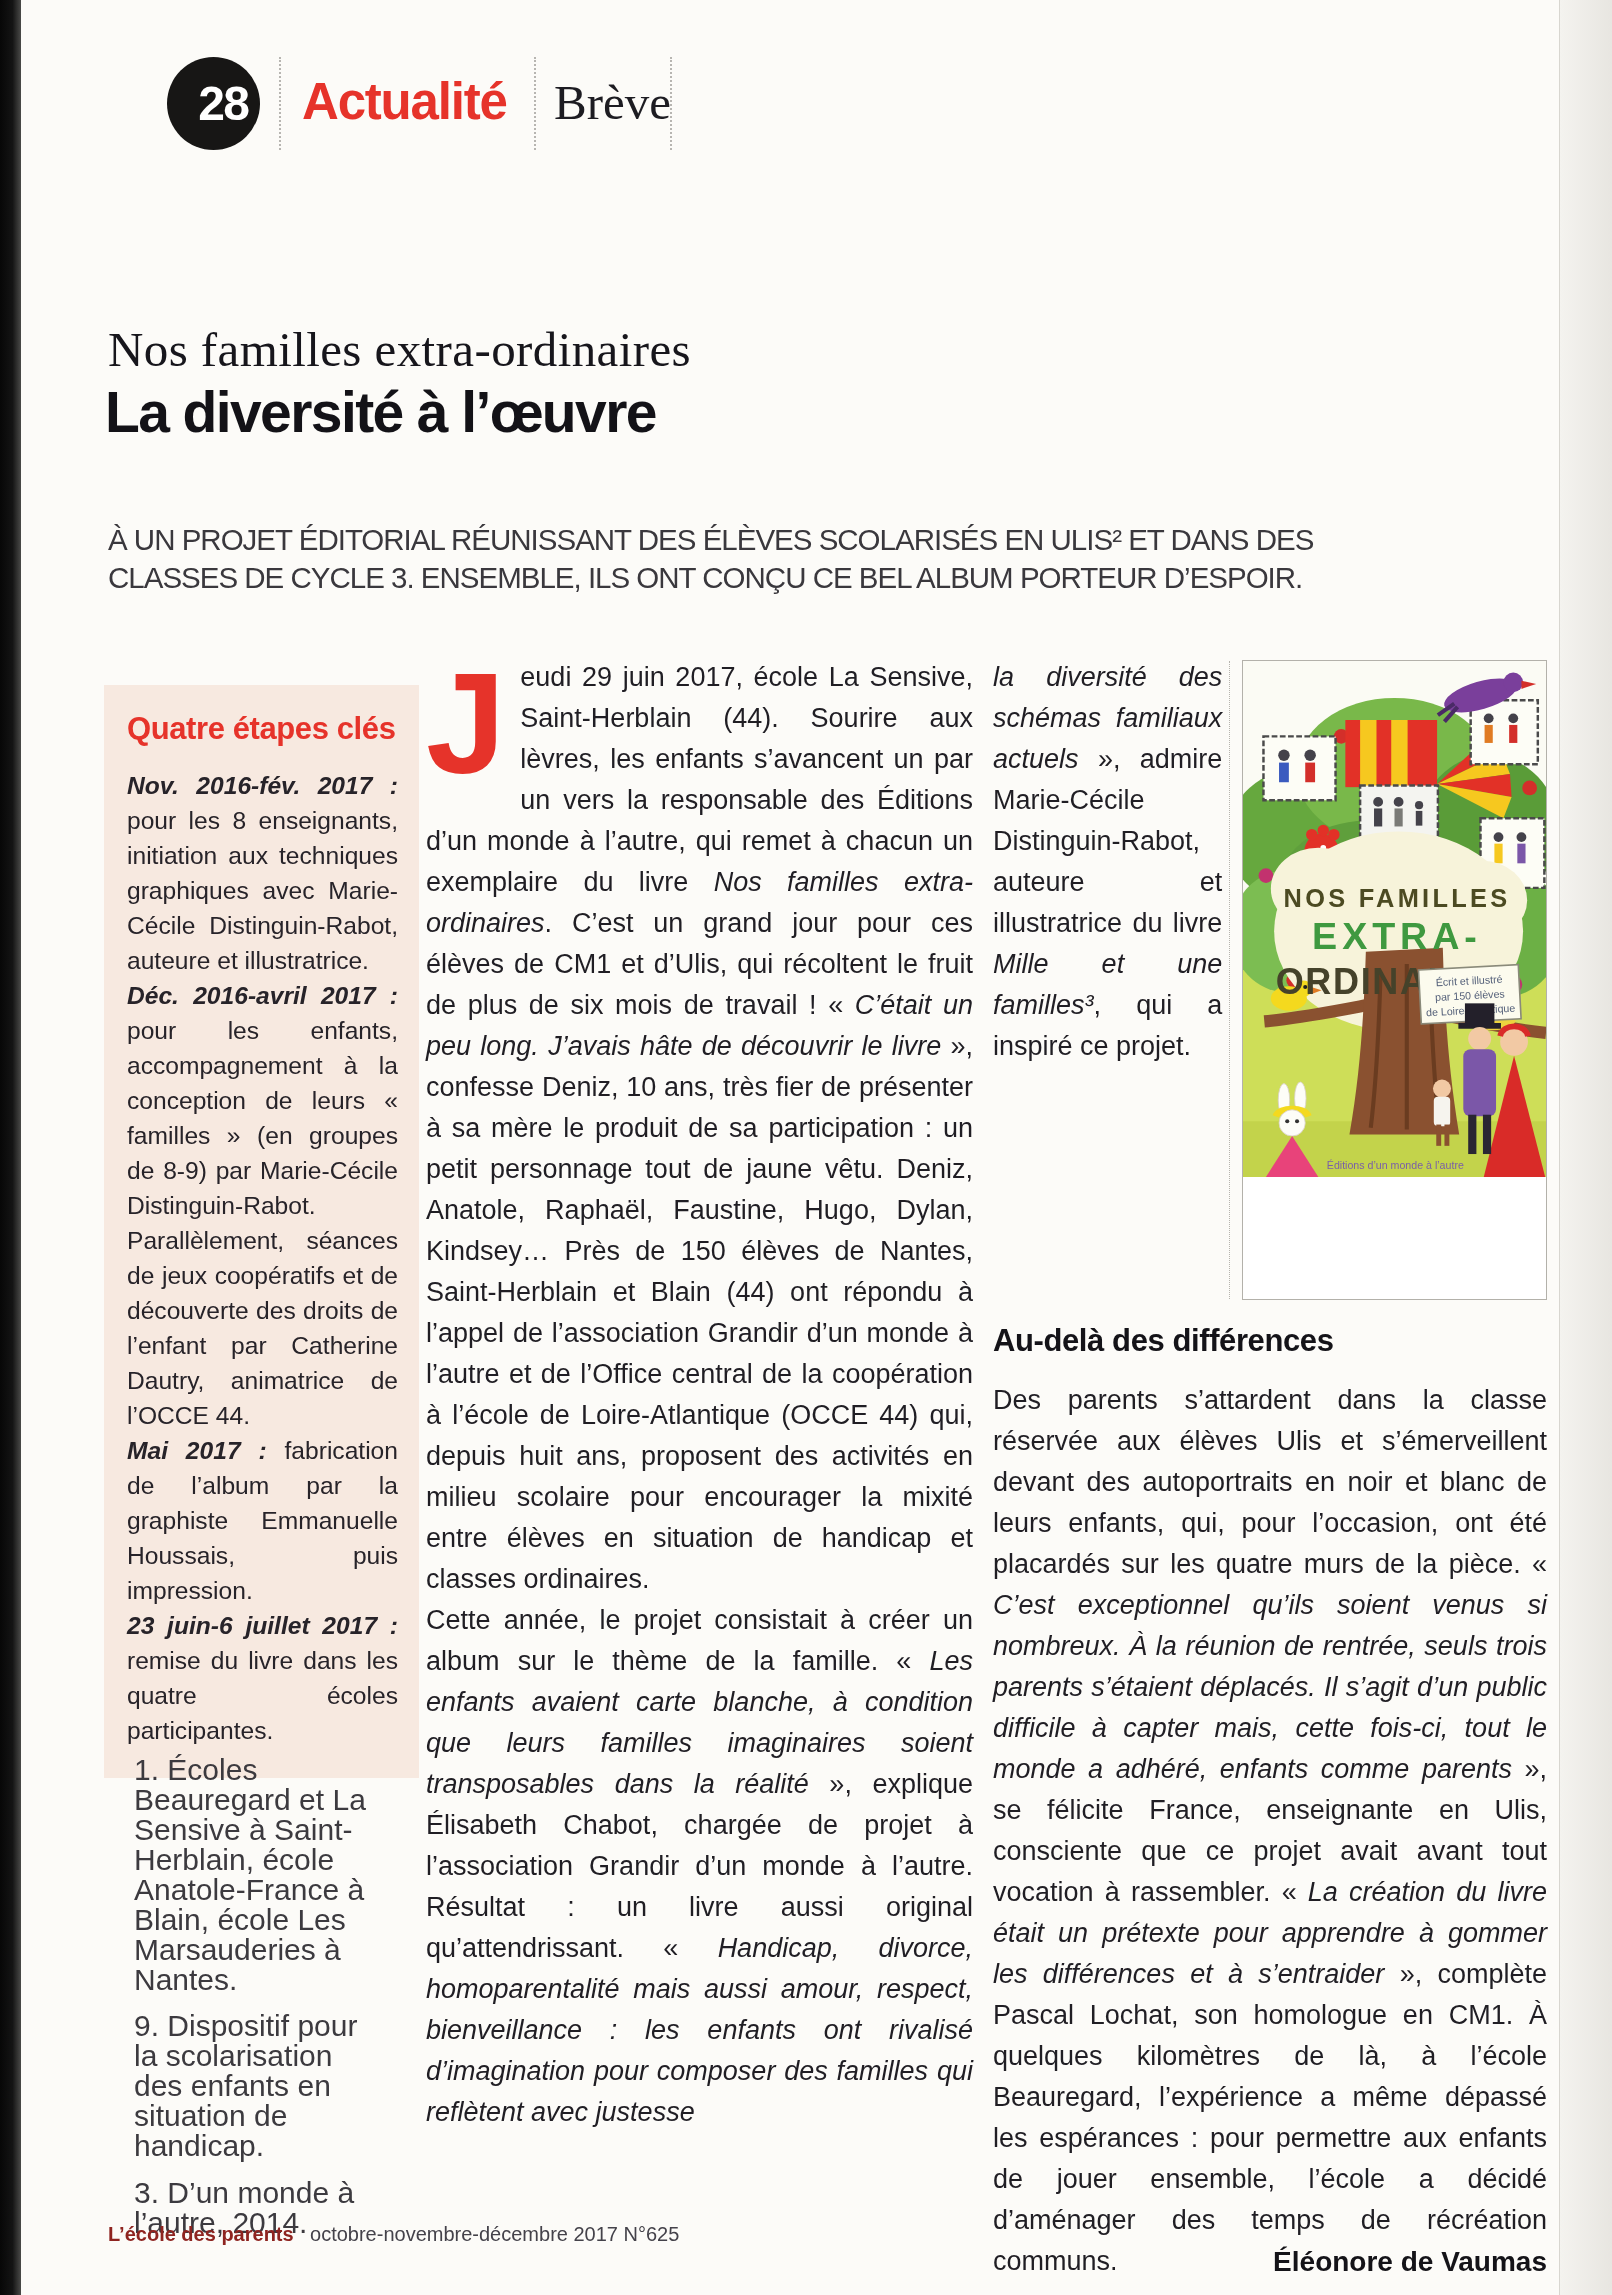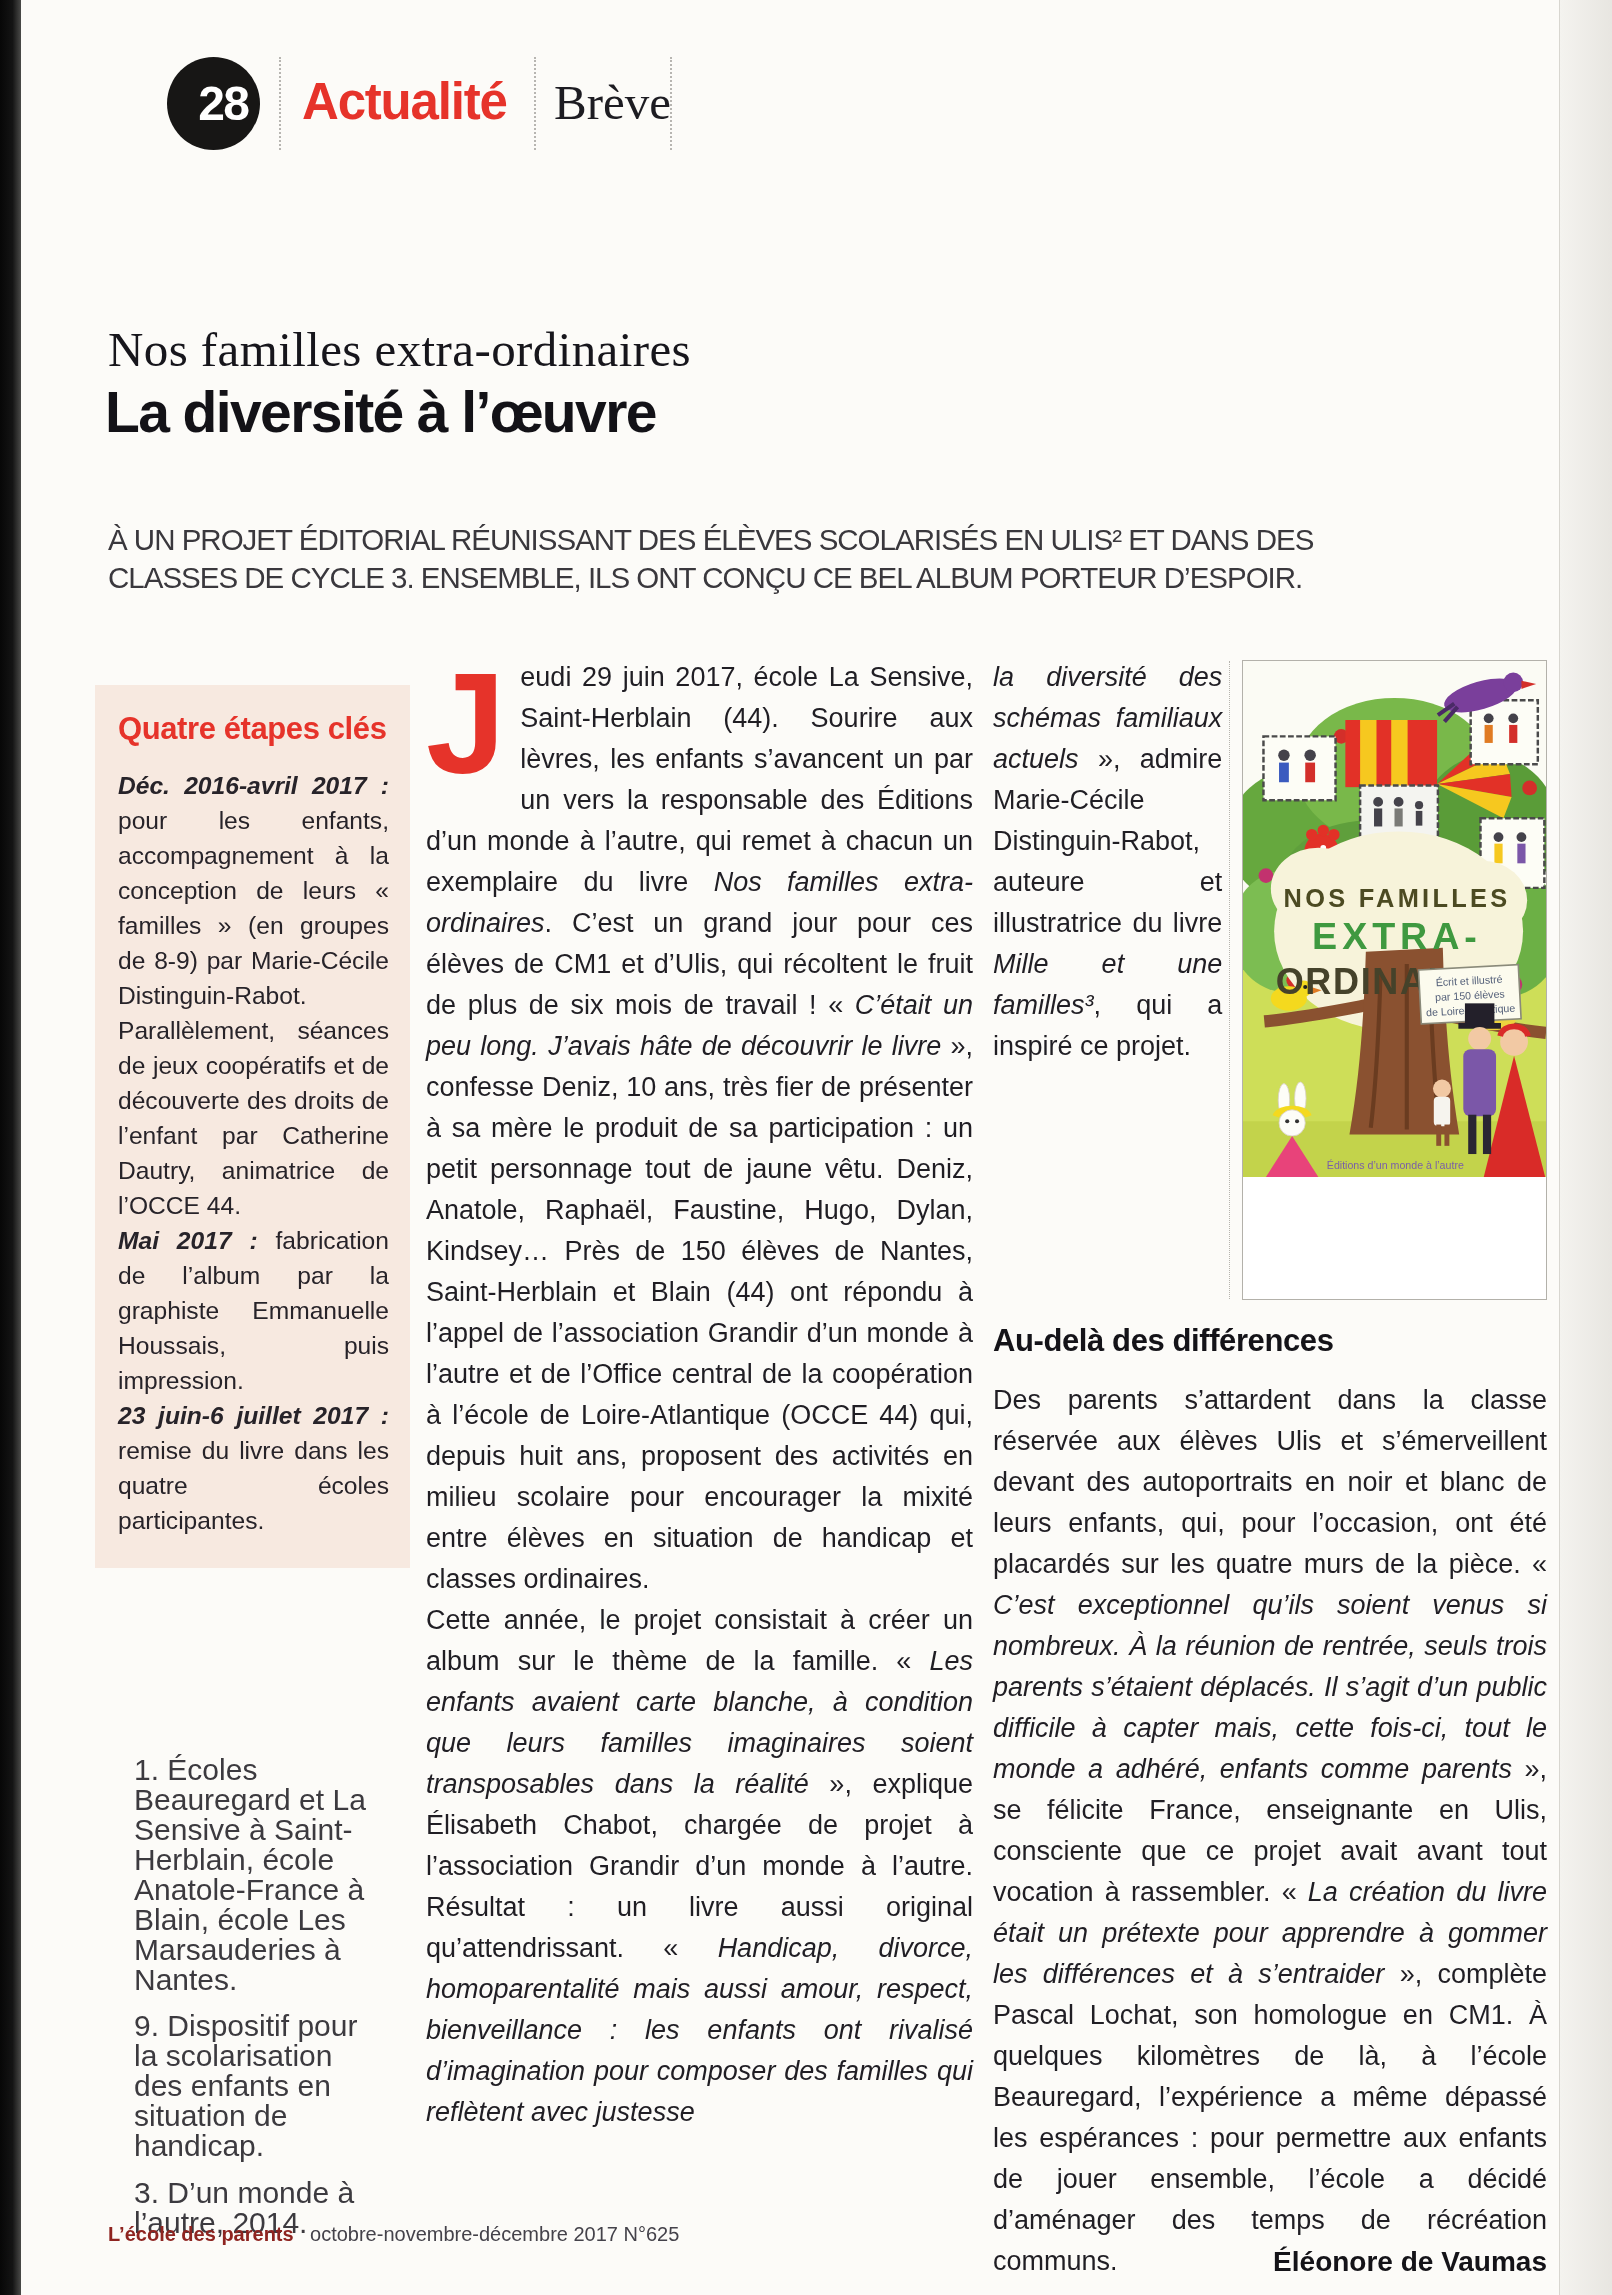--- a/index.html
+++ b/index.html
@@ -28,21 +28,21 @@
   #section-label{left:302px;top:72px;font-size:51px;font-weight:800;color:#e6332a;letter-spacing:-1.2px;}
   #subsection-label{left:554px;top:74px;font-family:"Liberation Serif",serif;font-size:49px;color:#1d1c22;}
 
   
   #kicker{left:108px;top:321px;font-family:"Liberation Serif",serif;font-size:49px;color:#17161c;letter-spacing:0.4px;}
   #main-title{left:105px;top:379px;font-size:57px;font-weight:800;color:#131217;letter-spacing:-1.6px;}
   #intro{left:108px;top:521px;width:1311px;font-size:29.5px;line-height:38px;letter-spacing:-1px;color:#3a383d;}
   #intro div{white-space:nowrap;}
 
   
-  #key-steps-box{left:95px;top:685px;width:315px;background:#f7e9e0;
+  #key-steps-box{left:104px;top:685px;width:315px;background:#f7e9e0;
     padding:26px 21px 29.5px 23px;box-sizing:border-box;}
   #key-steps-box h3{margin:0 0 21px 0;font-size:31px;font-weight:800;color:#e6332a;letter-spacing:-0.4px;}
   .step{margin:0;font-size:24.6px;line-height:35px;color:#272329;text-align:justify;}
   .step .date{font-weight:700;font-style:italic;}
 
   
   #footnotes{left:134px;top:1755px;width:246px;font-size:30px;line-height:30px;color:#3c3a3f;}
   #footnotes p{margin:0 0 16.4px 0;}
 
   
@@ -84,20 +84,21 @@
 
 <div class="abs" id="kicker">Nos familles extra-ordinaires</div>
 <div class="abs" id="main-title">La diversité à l’œuvre</div>
 <div class="abs" id="intro">
   <div>À UN PROJET ÉDITORIAL RÉUNISSANT DES ÉLÈVES SCOLARISÉS EN ULIS² ET DANS DES</div>
   <div>CLASSES DE CYCLE 3. ENSEMBLE, ILS ONT CONÇU CE BEL ALBUM PORTEUR D’ESPOIR.</div>
 </div>
 
 <div class="abs" id="key-steps-box">
   <h3>Quatre étapes clés</h3>
+  <p class="step"><span class="date">Nov. 2016-fév. 2017 :</span><span> pour les 8 enseignants, initiation aux techniques graphiques avec Marie-Cécile Distinguin-Rabot, auteure et illustratrice.</span></p>
   <p class="step"><span class="date">Déc. 2016-avril 2017 :</span><span> pour les enfants, accompagnement à la conception de leurs « familles » (en groupes de 8-9) par Marie-Cécile Distinguin-Rabot. Parallèlement, séances de jeux coopératifs et de découverte des droits de l’enfant par Catherine Dautry, animatrice de l’OCCE 44.</span></p>
   <p class="step"><span class="date">Mai 2017 :</span><span> fabrication de l’album par la graphiste Emmanuelle Houssais, puis impression.</span></p>
   <p class="step"><span class="date">23 juin-6 juillet 2017 :</span><span> remise du livre dans les quatre écoles participantes.</span></p>
 </div>
 
 <div class="abs" id="footnotes">
   <p>1. Écoles Beauregard et La Sensive à Saint-Herblain, école Anatole-France à Blain, école Les Marsauderies à Nantes.</p>
   <p>9. Dispositif pour la scolarisation des enfants en situation de handicap.</p>
   <p>3. D’un monde à l’autre, 2014.</p>
 </div>

